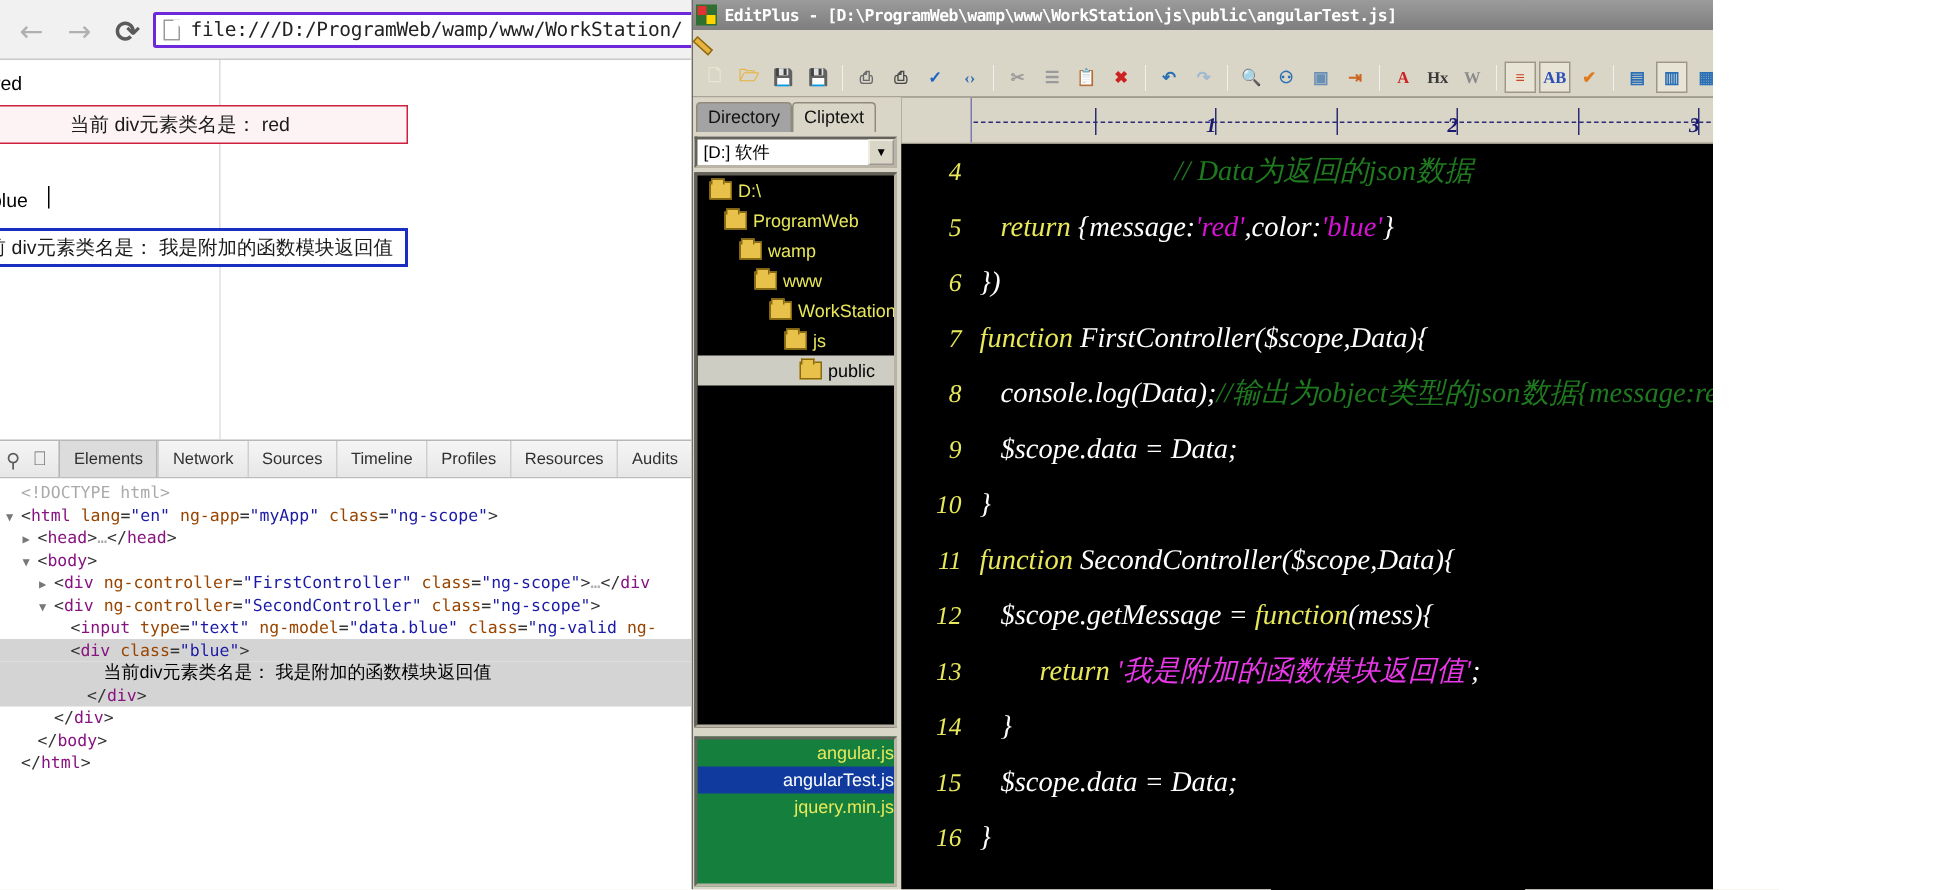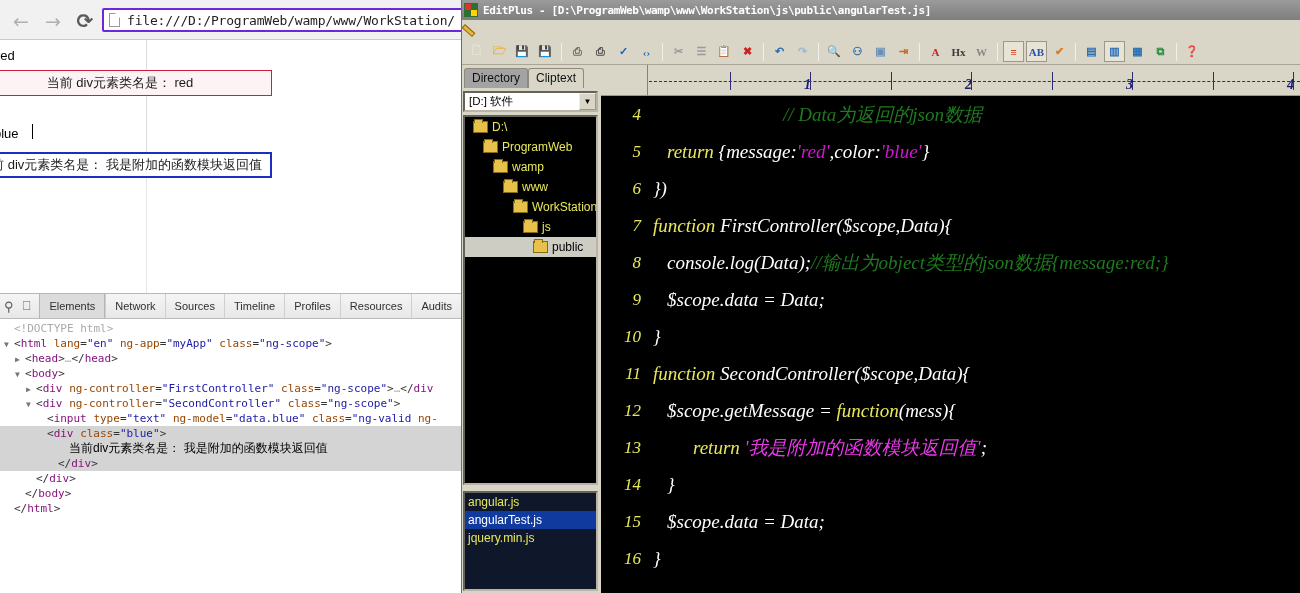--- a/index.html
+++ b/index.html
@@ -124,21 +124,21 @@
   .tri { display: inline-block; width: 10px; color: #777; font-size: 8px; }
   .tag  { color: #881280; }
   .attr { color: #994500; }
   .val  { color: #1a1aa6; }
   .punc { color: #333; }
   .cmt  { color: #aaa; }
   .txtnode { color: #000; font-family: "Liberation Sans", sans-serif; font-size: 12px; }
 
   
   #editplus {
-    position: absolute; left: 461px; top: 0; width: 839px; height: 593px;
+    position: absolute; left: 461px; top: 0; width: 681px; height: 593px;
     background: #d9d6c8; overflow: hidden;
   }
   .ep-title {
     position: absolute; left: 0; top: 0; width: 839px; height: 20px;
     background: linear-gradient(#9b9b9b, #7e7e7e);
     display: flex; align-items: center; padding-left: 3px;
   }
   .ep-logo {
     width: 14px; height: 14px; position: relative; flex: 0 0 auto;
     background: #2f6f2f;
@@ -220,21 +220,21 @@
   .folder {
     width: 15px; height: 12px; flex: 0 0 auto; margin-right: 4px; position: relative;
     background: #e8c14a; border: 1px solid #8a6a10;
   }
   .folder:before {
     content: ""; position: absolute; left: 0; top: -3px; width: 7px; height: 3px;
     background: #e8c14a; border: 1px solid #8a6a10; border-bottom: none;
   }
   .file-box {
     position: absolute; left: 2px; top: 426px; width: 135px; height: 100px;
-    background: #0f172a; border: 2px inset #b9b4a5; overflow: hidden;
+    background: #15803d; border: 2px inset #b9b4a5; overflow: hidden; text-align: right;
   }
   .file-row {
     height: 18px; line-height: 18px; padding-left: 3px;
     font-size: 12px; color: #e8e85a; white-space: nowrap;
     font-family: "Liberation Sans", sans-serif;
   }
   .file-row.selected { background: #103a9e; color: #ffffff; }
 
   
   .ep-editor {

